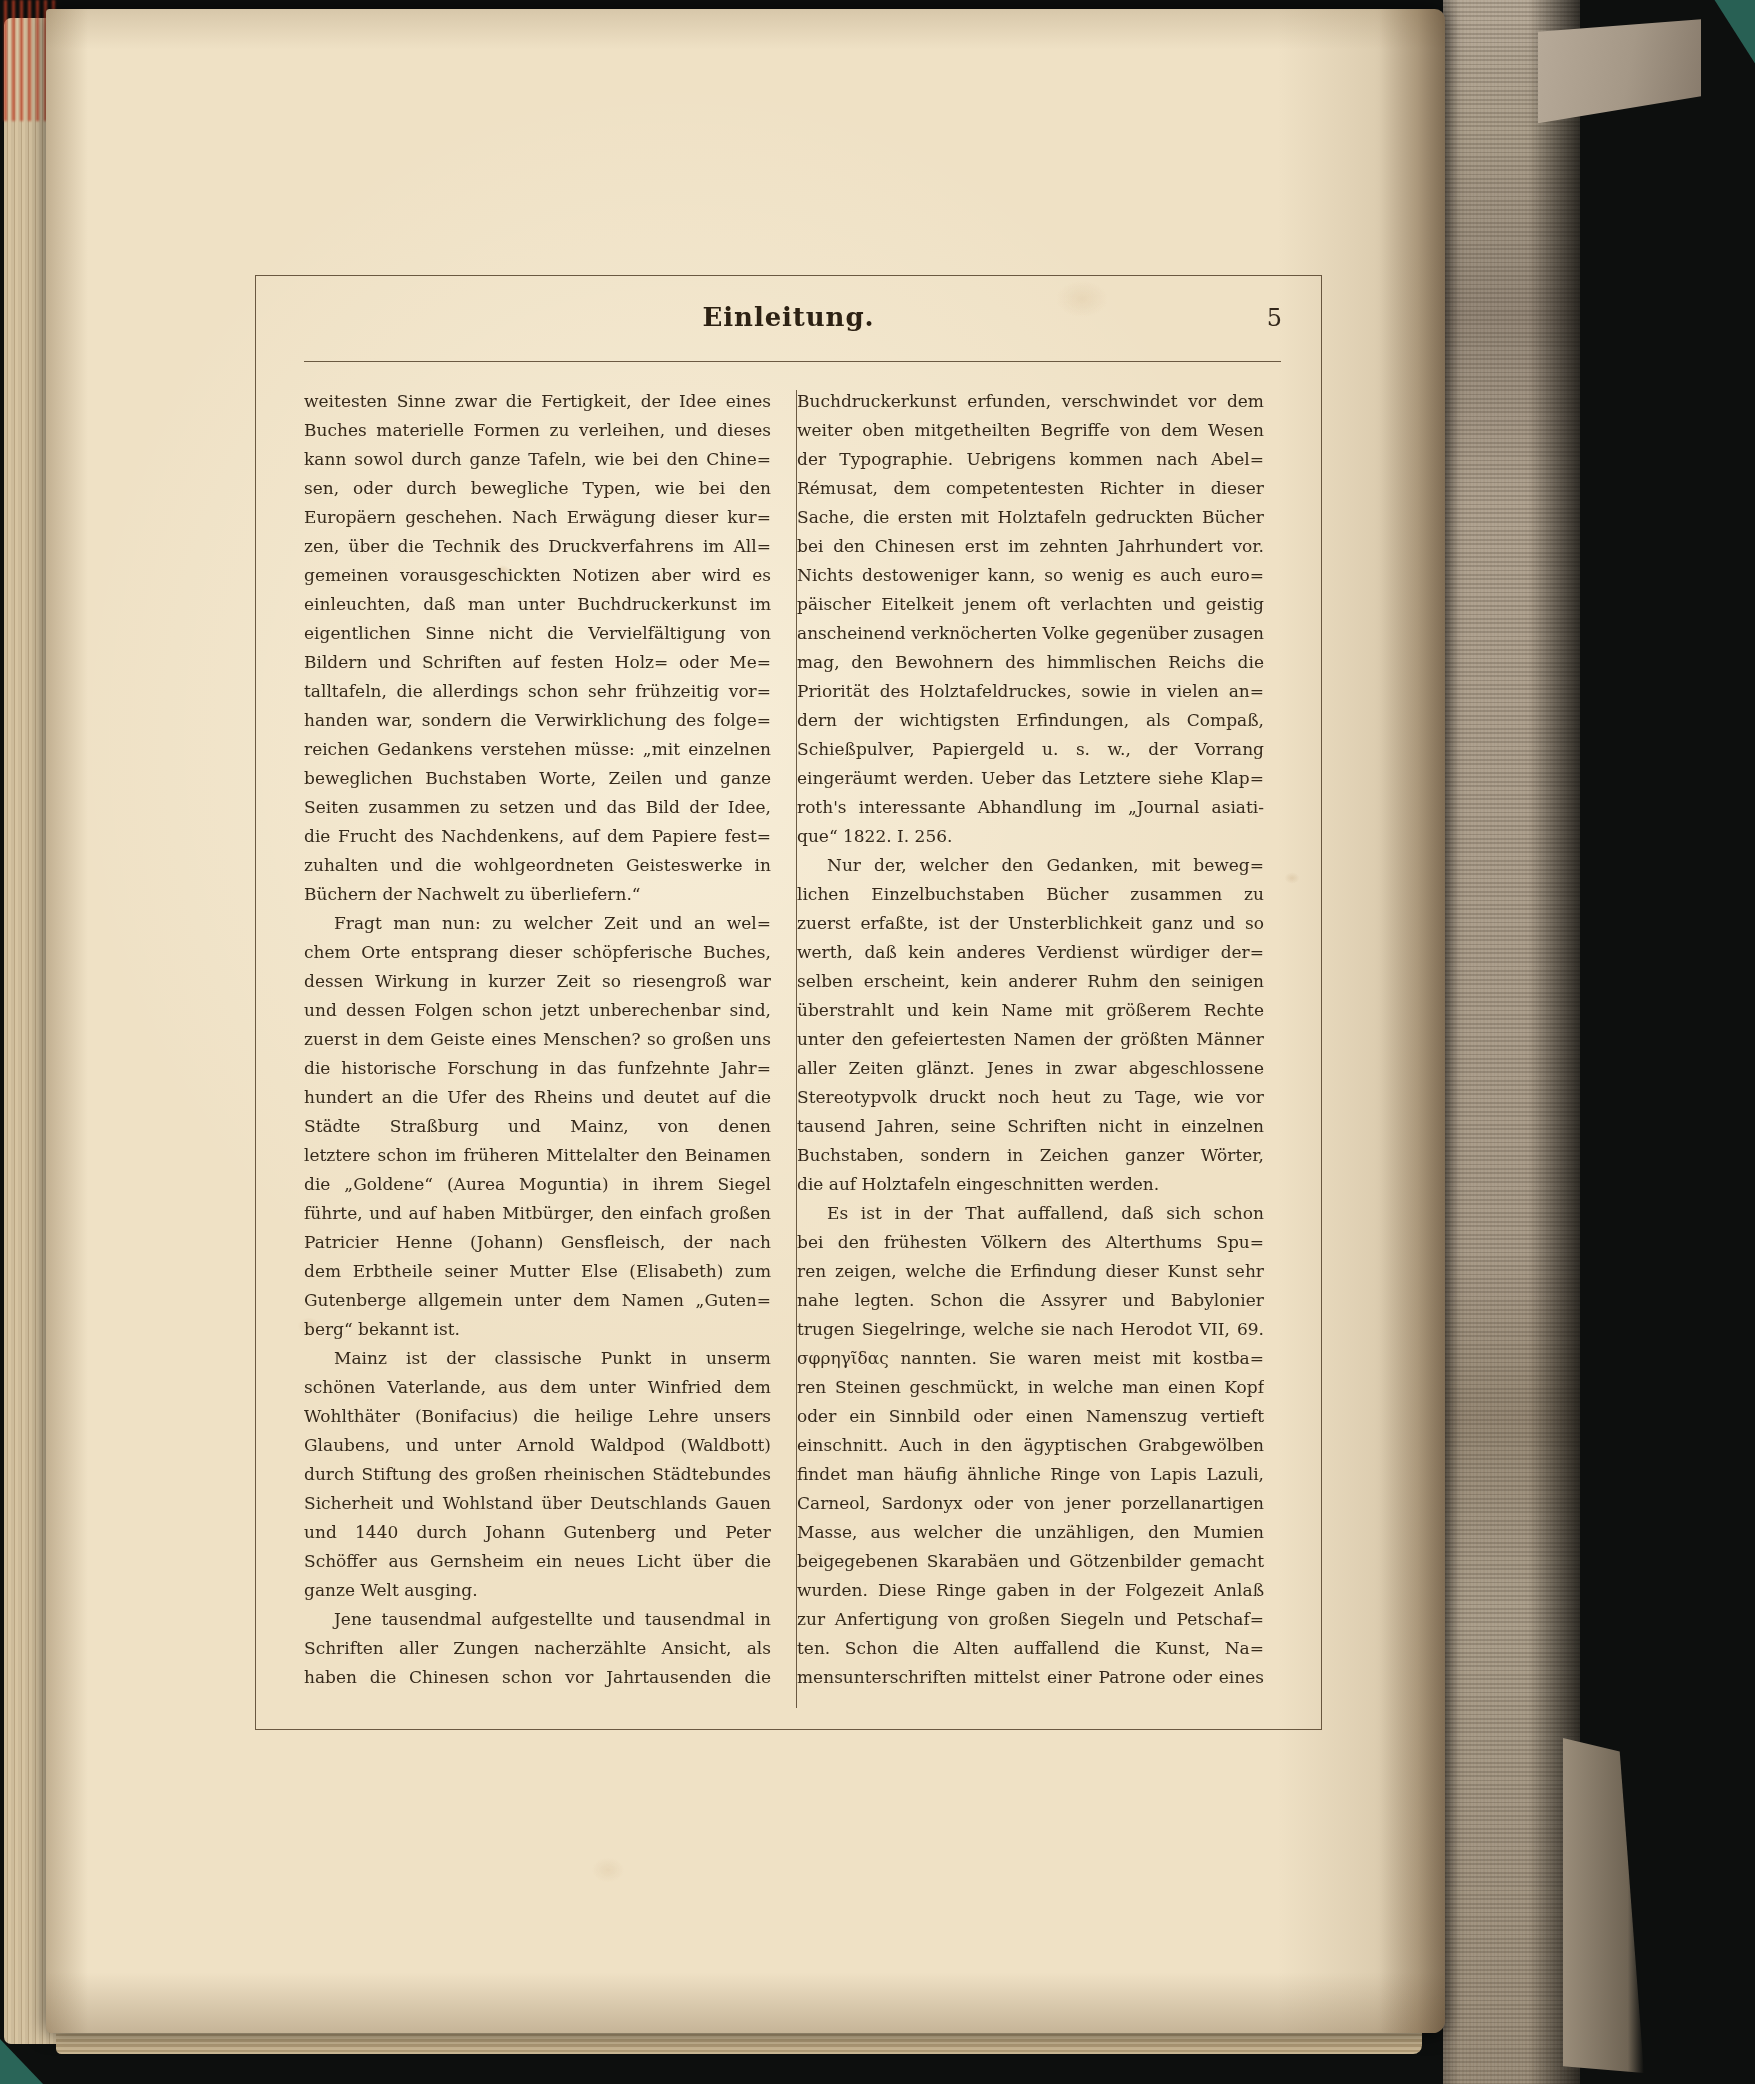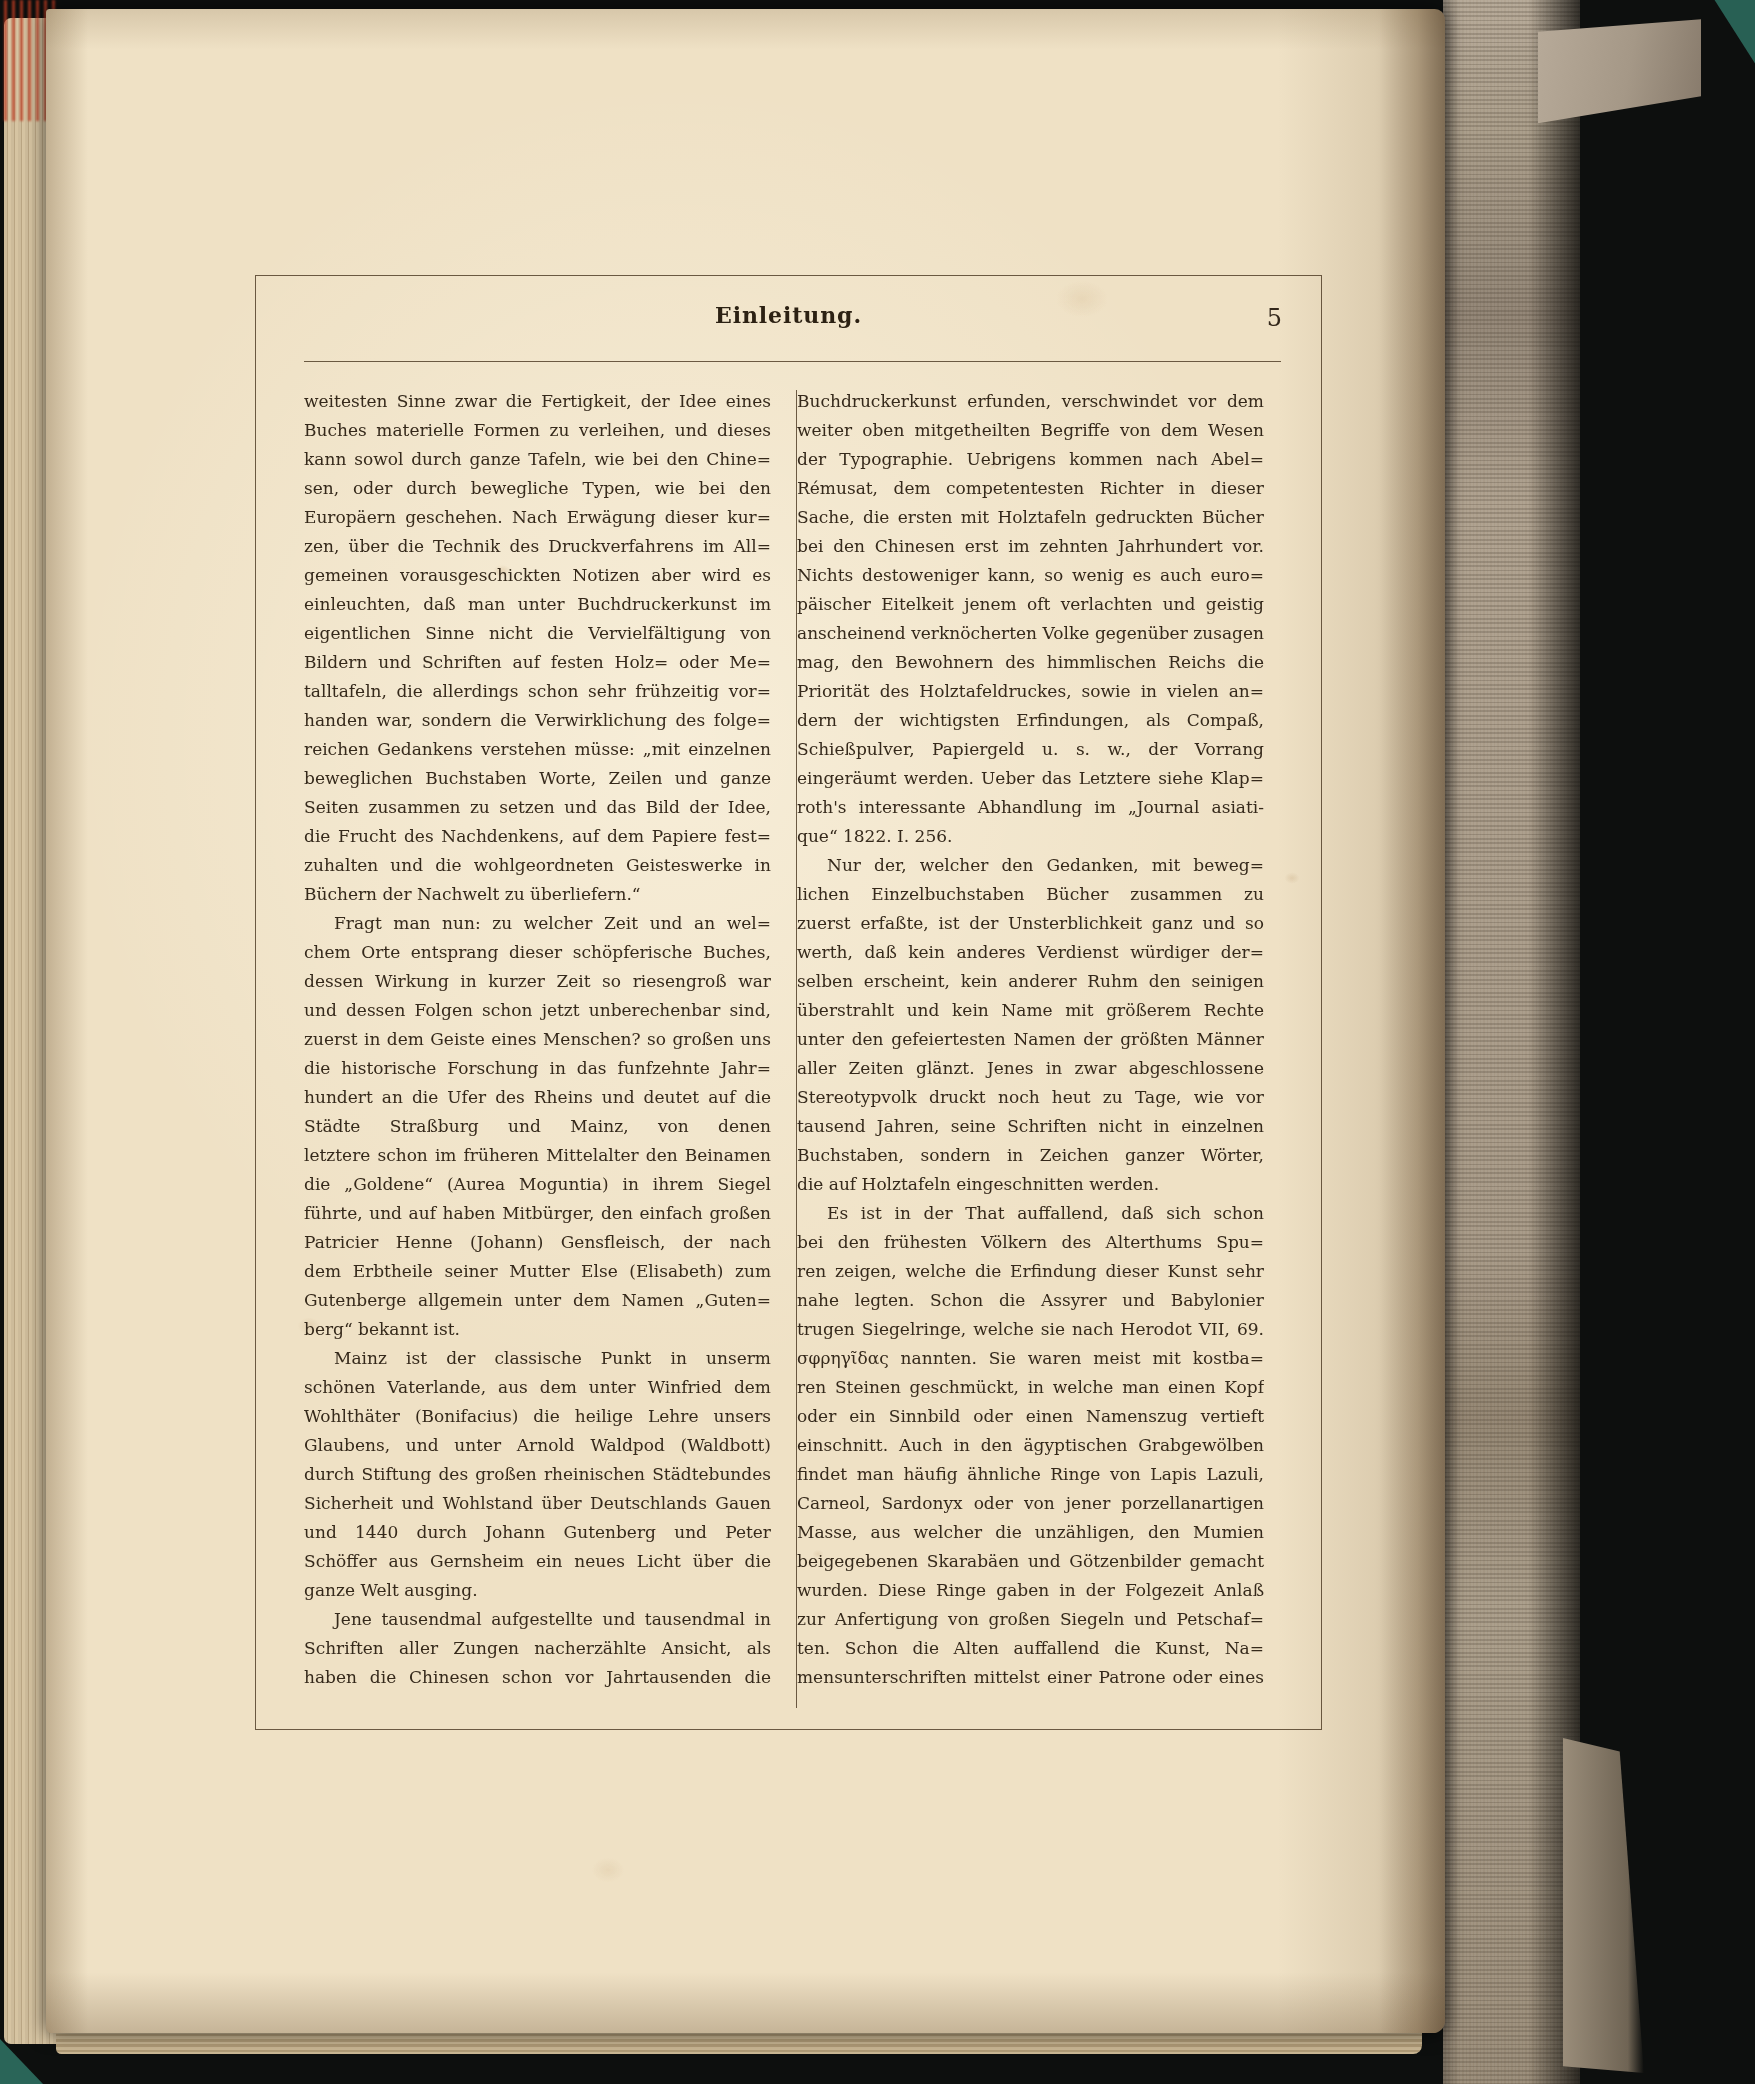--- a/index.html
+++ b/index.html
@@ -61,21 +61,21 @@
       radial-gradient(37px 26px at 1036px 290px,rgba(170,120,60,.10),transparent 70%),
       radial-gradient(23px 17.6px at 562px 1861px,rgba(160,110,50,.09),transparent 70%),
       radial-gradient(8px 6.1px at 772px 1545px,rgba(150,100,45,.13),transparent 70%);}
   .gutter-shadow{position:absolute;right:0;top:0;width:65px;height:100%;border-radius:inherit;
     background:linear-gradient(90deg,rgba(0,0,0,0),rgba(90,65,35,.22) 58%,rgba(58,40,20,.42) 100%);}
   
   .frame{position:absolute;left:209px;top:266px;width:1067px;height:1455px;
     border:1.3px solid var(--rule);}
   .header{position:relative;height:85px;}
   .title{position:absolute;left:0;right:0;top:26px;text-align:center;
-    font-size:22px;font-weight:bold;letter-spacing:0.9px;color:#2c2113;}
+    font-size:26px;font-weight:bold;letter-spacing:0.9px;color:#2c2113;}
   .pageno{position:absolute;right:39px;top:28px;font-size:24px;color:#33271a;}
   .hrule{margin:0 40px 0 48px;border-top:1.3px solid var(--rule);}
   .cols{display:flex;padding:25.5px 40px 0 48px;}
   .col{width:467px;}
   .col-left{margin-right:25px;}
   .col-right{}
   .divider{width:0;border-left:1.3px solid var(--rule);height:1318px;margin-top:2.6px;}
   .tl{height:29px;line-height:29px;font-size:17px;color:var(--ink);
     text-align:justify;text-align-last:justify;overflow:hidden;}
   .tl.ind{text-indent:30px;}

